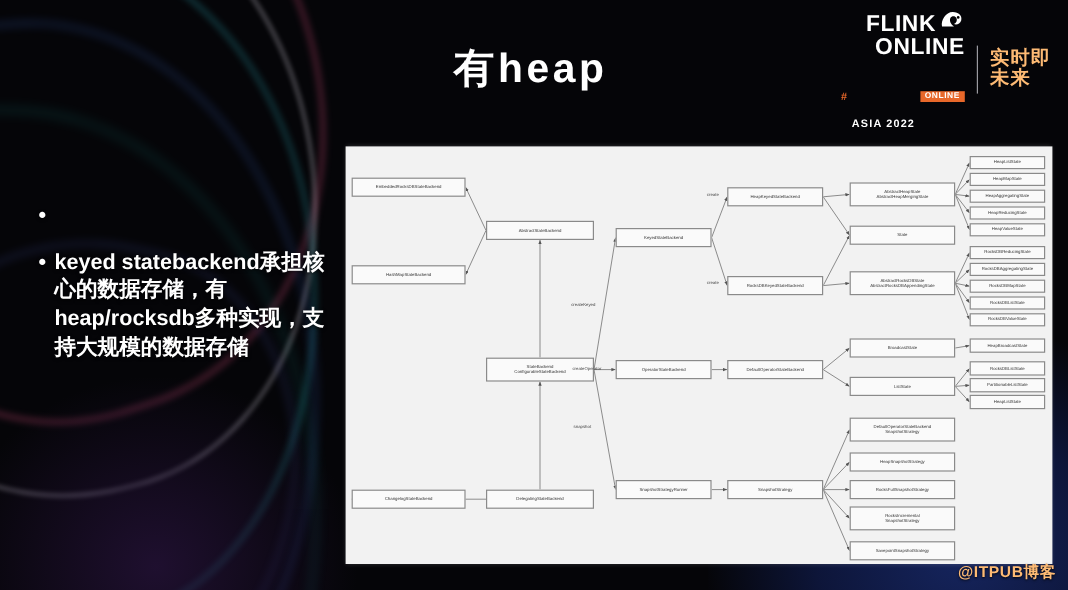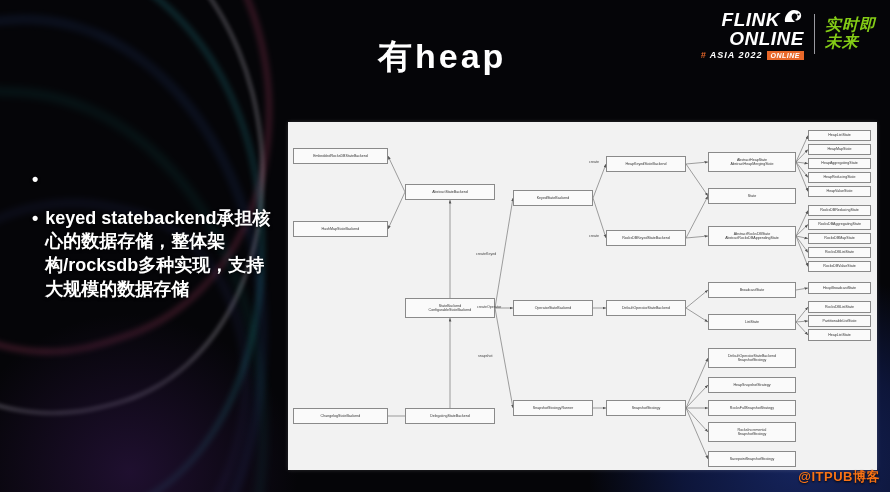--- a/index.html
+++ b/index.html
@@ -23,33 +23,33 @@
   .s5{left:-300px;top:90px;width:560px;height:690px;border:2px solid #27d0c8;
       border-radius:50% 50% 45% 55%/46% 54% 54% 46%;transform:rotate(2deg);opacity:.35;filter:blur(5px);}
   .s6{left:-120px;top:200px;width:360px;height:400px;border:2px solid #5566cc;
       border-radius:55% 45% 50% 50%/50% 50% 55% 45%;transform:rotate(12deg);opacity:.4;filter:blur(4px);}
   .glow-br{position:absolute;right:-120px;bottom:-160px;width:420px;height:380px;
       background:radial-gradient(ellipse at center,#1b2f7a 0%,#101b4a 40%,rgba(0,0,0,0) 72%);opacity:.75;}
   .glow-bl{position:absolute;left:-40px;bottom:-140px;width:340px;height:320px;
       background:radial-gradient(ellipse at center,#2a1440 0%,rgba(0,0,0,0) 70%);opacity:.7;}
 
   
-  .logo{position:absolute;right:14px;top:8px;display:flex;align-items:center;gap:10px;font-style:italic;}
+  .logo{position:absolute;right:14px;top:8px;display:flex;align-items:center;gap:10px;}
   .logo-left{display:flex;flex-direction:column;align-items:flex-end;line-height:1;}
   .logo-row{display:flex;align-items:flex-end;}
   .lg-flink{color:#fff;font-weight:bold;font-size:19px;letter-spacing:.5px;}
   .lg-forward{color:#fff;font-weight:bold;font-size:19px;letter-spacing:.5px;}
   .squirrel{margin-left:2px;margin-bottom:2px;}
   .logo-sub{display:flex;align-items:center;gap:4px;margin-top:3px;}
-  .lg-asia{color:#fff;font-size:9px;letter-spacing:1px;font-weight:bold;}
+  .lg-asia{color:#fff;font-size:9px;letter-spacing:1px;font-weight:bold;margin-top:47px;}
   .lg-hash{color:#e8682a;font-size:9px;font-weight:bold;}
   .lg-online{background:#e8682a;color:#fff;font-size:7px;font-weight:bold;
       padding:1px 4px;letter-spacing:.5px;}
   .logo-div{width:1px;height:40px;background:#9a9aa0;}
-  .logo-cn{color:#84cc16;font-size:16px;font-weight:bold;line-height:1.05;letter-spacing:1px;}
+  .logo-cn{color:#fdba74;font-size:16px;font-weight:bold;line-height:1.05;letter-spacing:1px;}
 
   
   .page-title{position:absolute;left:378px;top:34px;color:#fff;font-size:34px;
       font-weight:bold;letter-spacing:3px;}
 
   
   .bullets{position:absolute;left:32px;top:168px;width:250px;color:#fff;}
   .bullet{display:flex;gap:7px;font-size:18px;font-weight:bold;line-height:1.32;
       margin-bottom:16px;text-shadow:0 1px 3px rgba(0,0,0,.8);}
   .dot{flex:0 0 auto;line-height:1.25;}
@@ -60,21 +60,21 @@
   .canvas{position:absolute;inset:0;}
   .node{position:absolute;box-sizing:border-box;border:1px solid #8a8a8a;
       background:#fafafa;color:#333;display:flex;align-items:center;
       justify-content:center;text-align:center;font-size:3.6px;line-height:1.25;
       padding:1px 2px;overflow:hidden;}
   .node span{display:block;}
   .elabel{position:absolute;color:#444;font-size:3.6px;white-space:nowrap;}
   svg.edges{position:absolute;inset:0;width:100%;height:100%;}
 
   
-  .watermark{position:absolute;right:10px;bottom:6px;color:#f97316;
+  .watermark{position:absolute;right:10px;bottom:6px;color:#fdba74;
       font-size:13px;font-weight:bold;letter-spacing:.5px;
       text-shadow:0 1px 2px rgba(0,0,0,.9);}
 </style>
 </head>
 <body>
 
 <div class="bg">
   <div class="streak s1"></div>
   <div class="streak s2"></div>
   <div class="streak s3"></div>
@@ -113,21 +113,21 @@
 </div>
 
 <div class="page-title">有heap</div>
 
 <div class="bullets">
   <div class="bullet">
     <span class="dot">•</span>
   </div>
   <div class="bullet">
     <span class="dot">•</span>
-    <span>keyed statebackend承担核心的数据存储，整体架构/rocksdb多种实现，支持大规模的数据存储</span>
+    <span>keyed statebackend承担核心的数据存储，有heap/rocksdb多种实现，支持大规模的数据存储</span>
   </div>
 </div>
 
 <div class="panel">
   <div class="canvas" id="canvas">
     <svg class="edges" id="edges" viewBox="0 0 589 348" preserveAspectRatio="none">
       <defs>
         <marker id="ar" markerWidth="6" markerHeight="6" refX="5" refY="2" orient="auto">
           <path d="M0,0 L5,2 L0,4 z" fill="#555"></path>
         </marker>

